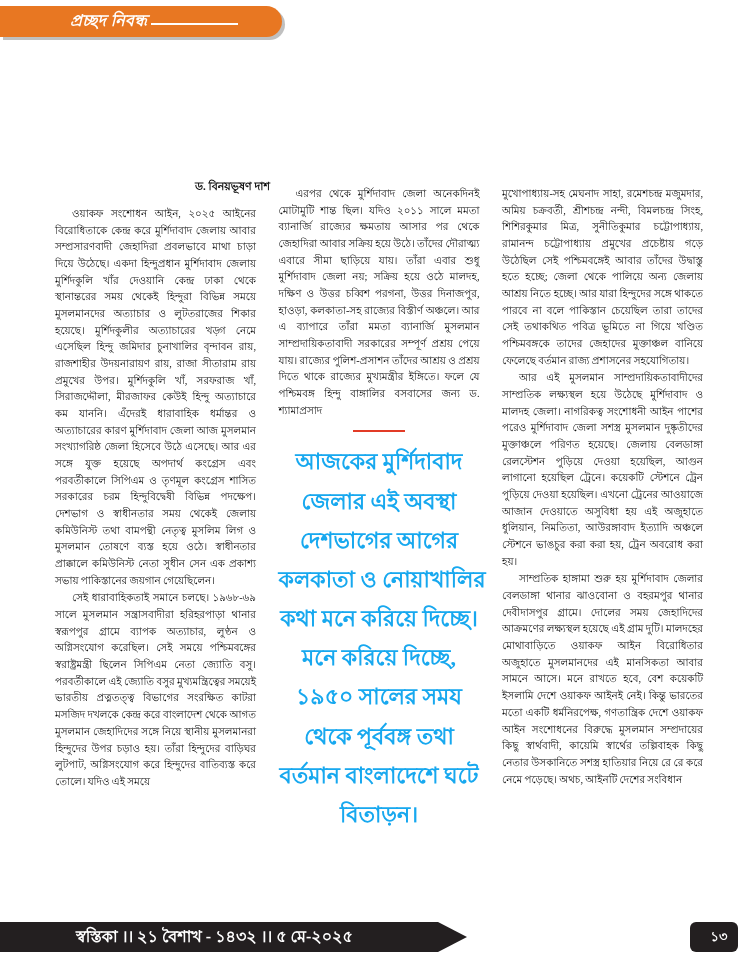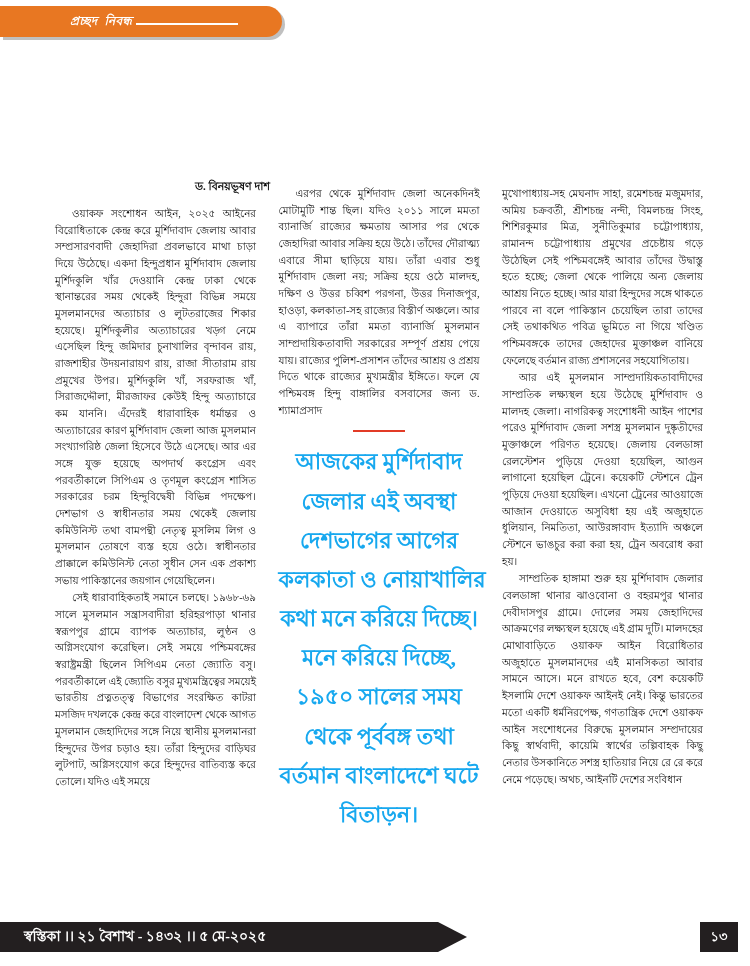--- a/index.html
+++ b/index.html
@@ -32,26 +32,26 @@
   }
   .kicker-inner {
     position: absolute;
     left: 0; top: 0; right: 0; bottom: 0;
     display: flex;
     align-items: center;
     padding-left: 70px;
   }
   .kicker-text {
     color: #ffffff;
-    font-size: 12px;
+    font-size: 16px;
     font-style: italic;
     font-weight: 700;
     white-space: nowrap;
     letter-spacing: .2px;
-    font-family: Liberation Mono, monospace;
+    font-family: Liberation Sans, sans-serif;
   }
   .kicker-rule {
     flex: 1;
     height: 2px;
     background: #ffffff;
     margin-left: 4px;
     margin-right: 44px;
     margin-top: 4px;
   }
 
@@ -147,41 +147,42 @@
     right: -29px;
     top: 0;
     width: 0;
     height: 0;
     border-left: 29px solid #231f20;
     border-top: 15px solid transparent;
     border-bottom: 15px solid transparent;
   }
   .footer-text {
     color: #ffffff;
-    font-size: 14px;
-    font-weight: 700;
-    padding-left: 24px;
+    font-size: 16px;
+    font-weight: 700;
+    padding-left: 76px;
     white-space: nowrap;
     font-family: "Liberation Serif", "DejaVu Serif", serif;
   }
   .page-number {
     position: absolute;
     right: 12px;
     bottom: 14px;
     width: 38px;
     height: 30px;
     background: #231f20;
-    border-radius: 0;
+    border-radius: 6px;
     color: #ffffff;
     font-size: 13px;
     font-weight: 700;
     display: flex;
     align-items: center;
     justify-content: center;
     font-family: "Liberation Serif", "DejaVu Serif", serif;
+    padding-left: 10px;
   }
 </style>
 </head>
 <body>
 
 <div class="page">
 
   <div class="kicker-banner">
     <div class="kicker-inner">
       <span class="kicker-text">প্রচ্ছদ নিবন্ধ</span>

